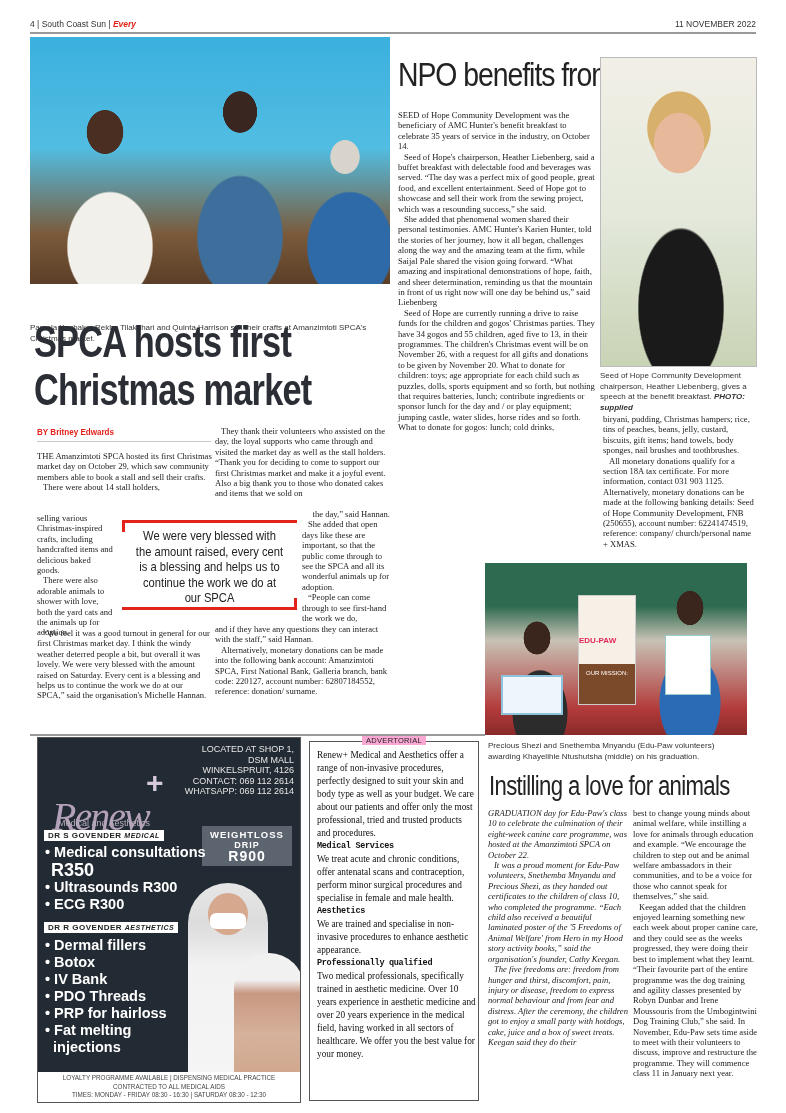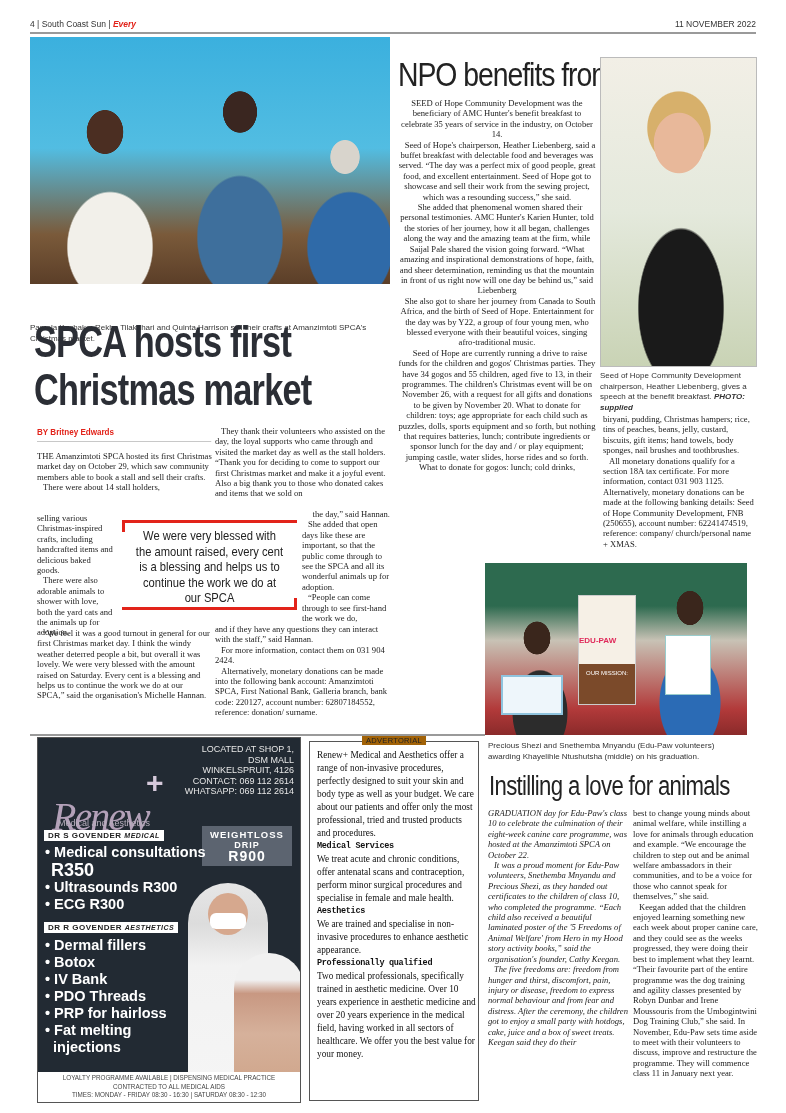--- a/index.html
+++ b/index.html
@@ -78,21 +78,21 @@
   .ad-list div { font-size: 14.5px; line-height: 17px; }
   .ad-list .big { font-size: 18px; line-height: 18px; padding-left: 6px; }
   .ad-nurse { position: absolute; left: 150px; top: 145px; width: 80px; height: 205px; border-radius: 40px 40px 6px 6px; background: linear-gradient(180deg, #e6e6e6 0%, #dcdcdc 20%, #f2f2f2 40%, #f5f5f5 100%); }
   .ad-nurse .face { position: absolute; left: 20px; top: 10px; width: 40px; height: 42px; border-radius: 50%; background: #d6a88e; }
   .ad-nurse .mask { position: absolute; left: 22px; top: 30px; width: 36px; height: 16px; background: #fff; border-radius: 6px; }
   .ad-woman { position: absolute; left: 196px; top: 215px; width: 70px; height: 135px; border-radius: 35px 35px 0 0; background: linear-gradient(180deg, #f1f1f1 0%, #f1f1f1 20%, #c89882 30%, #d6b19b 60%, #cfa58a 100%); }
   .ad-foot { position: absolute; left: 0; bottom: 0; width: 100%; height: 30px; background: #fff; text-align: center; font-family: "Liberation Sans", sans-serif; font-size: 6.3px; line-height: 8.5px; color: #444; padding-top: 2px; }
 
   
   .advertorial { left: 309px; top: 741px; width: 170px; height: 360px; border: 1px solid #555; }
-  .adv-label { position: absolute; left: 50%; top: -6px; transform: translateX(-50%); background: #a16207; padding: 0 4px; font-family: "Liberation Sans", sans-serif; font-size: 7.5px; color: #222; white-space: nowrap; letter-spacing: 0.3px; text-align: center; }
+  .adv-label { position: absolute; left: 50%; top: -6px; transform: translateX(-50%); background: #f9a8d4; padding: 0 4px; font-family: "Liberation Sans", sans-serif; font-size: 7.5px; color: #222; white-space: nowrap; letter-spacing: 0.3px; text-align: center; }
   .adv-body { position: absolute; left: 7px; top: 7px; width: 160px; font-family: "Liberation Serif", serif; font-size: 9.3px; line-height: 13px; color: #111; }
   .adv-body .h { font-family: Liberation Mono, monospace; font-weight: bold; font-size: 8.5px; letter-spacing: -0.3px; }
 </style>
 </head>
 <body>
 
 <div class="abs" style="left:30px;top:19px;font-family:'Liberation Sans',sans-serif;font-size:8.5px;color:#333;">
   <span>4</span> |
   <span>South Coast Sun</span> |
   <span style="color:#e2231a;font-weight:bold;font-style:italic;">Every</span>
@@ -124,38 +124,36 @@
 <div class="abs body" style="left:215px;top:426px;width:175px;">
   <p>They thank their volunteers who assisted on the day, the loyal supports who came through and visited the market day as well as the stall holders. “Thank you for deciding to come to support our first Christmas market and make it a joyful event. Also a big thank you to those who donated cakes and items that we sold on</p>
 </div>
 <div class="abs body" style="left:302px;top:509px;width:88px;">
   <p class="first" style="text-align:right;">the day,” said Hannan.</p>
   <p>She added that open days like these are important, so that the public come through to see the SPCA and all its wonderful animals up for adoption.</p>
   <p>“People can come through to see first-hand the work we do,</p>
 </div>
 <div class="abs body" style="left:215px;top:624px;width:175px;">
   <p class="first">and if they have any questions they can interact with the staff,” said Hannan.</p>
-  <p>For more information, contact them on 031 904 2424.</p>
   <p>Alternatively, monetary donations can be made into the following bank account: Amanzimtoti SPCA, First National Bank, Galleria branch, bank code: 220127, account number: 62807184552, reference: donation/ surname.</p>
 </div>
 
 <div class="abs pullquote">
   <div class="pq-line-t"></div>
   <div class="pq-line-tl"></div>
   <div class="pq-text">We were very blessed with the amount raised, every cent is a blessing and helps us to continue the work we do at our SPCA</div>
   <div class="pq-line-b"></div>
   <div class="pq-line-br"></div>
 </div>
 
 <div class="abs hl-npo">NPO benefits from breakfast</div>
-<div class="abs body" style="left:398px;top:98px;width:198px;text-align:center;">
+<div class="abs body" style="left:398px;top:110px;width:198px;">
   <p class="first">SEED of Hope Community Development was the beneficiary of AMC Hunter's benefit breakfast to celebrate 35 years of service in the industry, on October 14.</p>
   <p>Seed of Hope's chairperson, Heather Liebenberg, said a buffet breakfast with delectable food and beverages was served. “The day was a perfect mix of good people, great food, and excellent entertainment. Seed of Hope got to showcase and sell their work from the sewing project, which was a resounding success,” she said.</p>
   <p>She added that phenomenal women shared their personal testimonies. AMC Hunter's Karien Hunter, told the stories of her journey, how it all began, challenges along the way and the amazing team at the firm, while Saijal Pale shared the vision going forward. “What amazing and inspirational demonstrations of hope, faith, and sheer determination, reminding us that the mountain in front of us right now will one day be behind us,” said Liebenberg</p>
-  <p>She also got to share her journey from Canada to South Africa, and the birth of Seed of Hope. Entertainment for the day was by Y22, a group of four young men, who blessed everyone with their beautiful voices, singing afro-traditional music.</p>
   <p>Seed of Hope are currently running a drive to raise funds for the children and gogos' Christmas parties. They have 34 gogos and 55 children, aged five to 13, in their programmes. The children's Christmas event will be on November 26, with a request for all gifts and donations to be given by November 20. What to donate for children: toys; age appropriate for each child such as puzzles, dolls, sports equipment and so forth, but nothing that requires batteries, lunch; contribute ingredients or sponsor lunch for the day and / or play equipment; jumping castle, water slides, horse rides and so forth. What to donate for gogos: lunch; cold drinks,</p>
 </div>
 <div class="abs photo photo-heather"></div>
 <div class="abs caption" style="left:600px;top:371px;width:160px;">
   <span>Seed of Hope Community Development chairperson, Heather Liebenberg, gives a speech at the benefit breakfast.</span>
   <i>PHOTO: supplied</i>
 </div>
 <div class="abs body" style="left:603px;top:414px;width:155px;">
   <p class="first">biryani, pudding, Christmas hampers; rice, tins of peaches, beans, jelly, custard, biscuits, gift items; hand towels, body sponges, nail brushes and toothbrushes.</p>
   <p>All monetary donations qualify for a section 18A tax certificate. For more information, contact 031 903 1125. Alternatively, monetary donations can be made at the following banking details: Seed of Hope Community Development, FNB (250655), account number: 62241474519, reference: company/ church/personal name + XMAS.</p>

